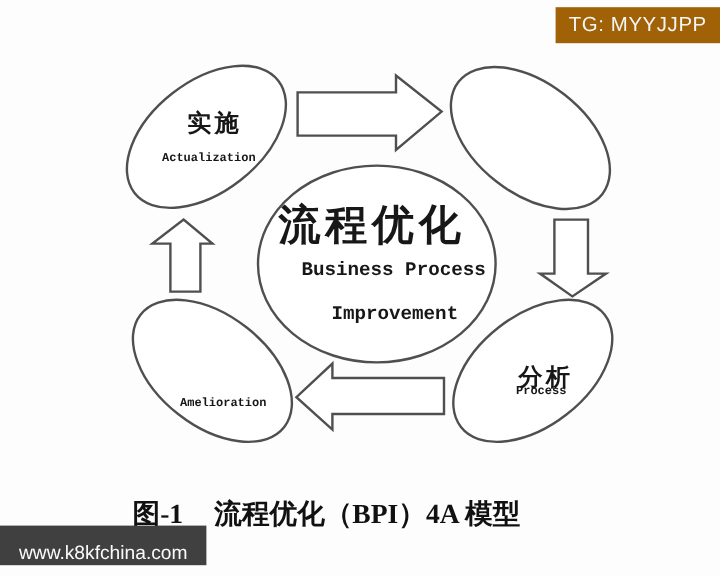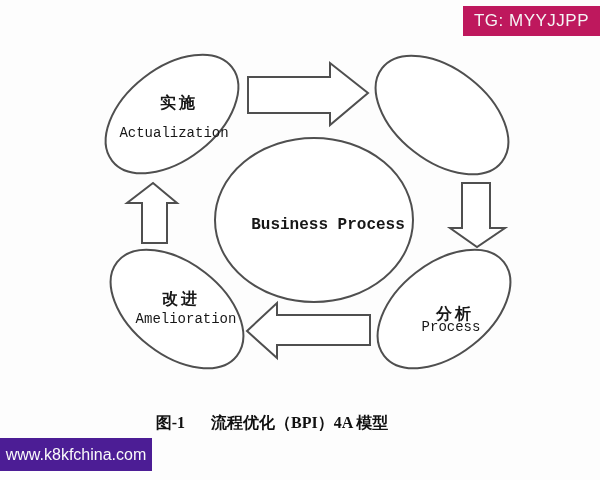--- a/index.html
+++ b/index.html
@@ -6,52 +6,52 @@
   .stage{
     position:relative;width:600px;height:480px;background:#fdfdfd;
     overflow:hidden;font-family:"Liberation Sans",sans-serif;
   }
   .diagram-svg{position:absolute;left:0;top:0;}
   .label{
     position:absolute;transform:translate(-50%,-50%);
     white-space:nowrap;color:#171717;text-align:center;
   }
   .node-title{
-    font-size:16px;font-weight:bold;letter-spacing:3px;
+    font-size:20px;font-weight:bold;letter-spacing:3px;
     font-family:"Liberation Serif","DejaVu Serif",serif;
   }
   .node-sub{
-    font-size:14px;font-weight:normal;
+    font-size:10px;font-weight:bold;
     font-family:"Liberation Mono","DejaVu Sans Mono",monospace;
   }
   .center-title{
     font-size:35px;font-weight:bold;letter-spacing:4px;
     font-family:"Liberation Serif","DejaVu Serif",serif;
   }
   .center-sub{
     font-size:16px;font-weight:bold;
     font-family:"Liberation Mono","DejaVu Sans Mono",monospace;
     margin-left:16px;
   }
   .caption{
     position:absolute;left:0;top:413px;width:544px;text-align:center;
-    font-size:16px;font-weight:bold;color:#111;
+    font-size:23px;font-weight:bold;color:#111;
     font-family:"Liberation Serif","DejaVu Serif",serif;
   }
   .caption .fig-label{margin-right:26px;}
   .badge{
     position:absolute;top:6px;right:0;width:137px;height:30px;
-    background:#be185d;color:#f5f5f5;font-size:17px;
+    background:#a16207;color:#f5f5f5;font-size:17px;
     display:flex;align-items:center;justify-content:center;
     font-family:"Liberation Sans",sans-serif;letter-spacing:0.5px;
   }
   .watermark{
-    position:absolute;left:0;top:438px;width:152px;height:33px;
-    background:#4c1d95;color:#fafafa;font-size:16px;
-    display:flex;align-items:center;justify-content:center;
+    position:absolute;left:0;top:438px;width:172px;height:33px;
+    background:#404040;color:#fafafa;font-size:16px;
+    display:flex;align-items:flex-end;justify-content:center;
     font-family:"Liberation Sans",sans-serif;
   }
 </style>
 </head>
 <body>
 
 <div class="stage">
 
   <svg class="diagram-svg" width="600" height="480" viewBox="0 0 600 480">
     <g fill="#ffffff" stroke="#4f4f4f" stroke-width="2">
@@ -66,31 +66,32 @@
 
       <ellipse cx="177" cy="309" rx="76" ry="46" transform="rotate(38 177 309)"></ellipse>
 
       <path d="M248,77 L330,77 L330,63 L368,93 L330,125 L330,113 L248,113 Z"></path>
       <path d="M462,183 L490,183 L490,228 L505,228 L477,247 L450,228 L462,228 Z"></path>
       <path d="M370,315 L277,315 L277,303 L247,331 L277,358 L277,345 L370,345 Z"></path>
       <path d="M142,243 L142,203 L127,203 L153,183 L177,203 L167,203 L167,243 Z"></path>
     </g>
   </svg>
 
+  <div class="label center-title" style="left:310px;top:188px;">流程优化</div>
   <div class="label center-sub" style="left:312px;top:225px;">Business Process</div>
+  <div class="label center-sub" style="left:313px;top:262px;">Improvement</div>
 
   <div class="label node-title" style="left:179px;top:103px;">实施</div>
   <div class="label node-sub" style="left:174px;top:133px;">Actualization</div>
 
 
   <div class="label node-title" style="left:455px;top:314px;">分析</div>
   <div class="label node-sub" style="left:451px;top:327px;">Process</div>
 
-  <div class="label node-title" style="left:181px;top:299px;">改进</div>
-  <div class="label node-sub" style="left:186px;top:319px;">Amelioration</div>
+  <div class="label node-sub" style="left:186px;top:337px;">Amelioration</div>
 
   <div class="caption">
     <span class="fig-label">图-1</span><span>流程优化（BPI）4A 模型</span>
   </div>
 
   <div class="badge">
     <span>TG: MYYJJPP</span>
   </div>
 
   <div class="watermark">

